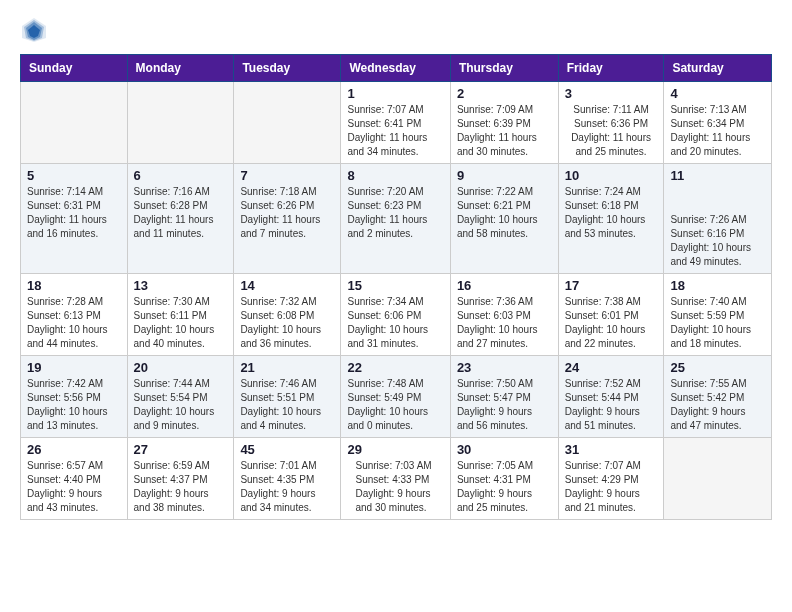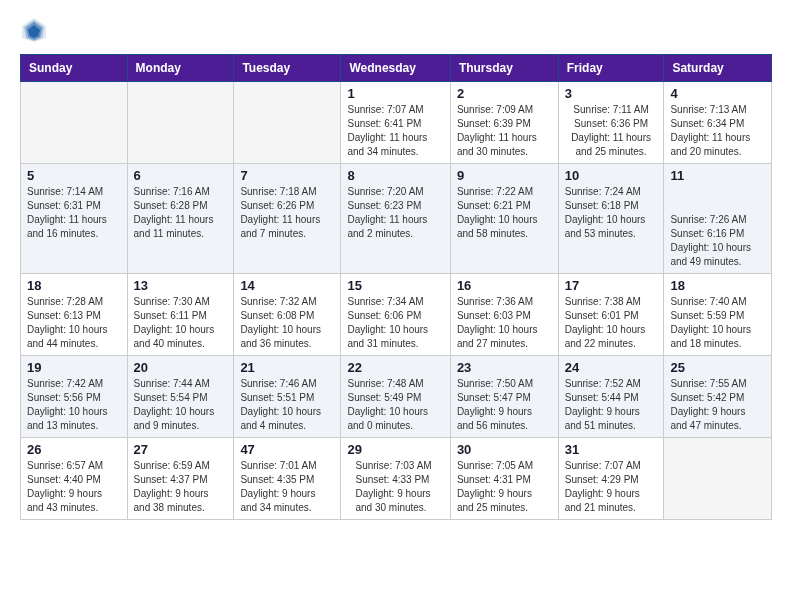--- a/index.html
+++ b/index.html
@@ -329,21 +329,21 @@
 and 43 minutes.</div>
           </td>
           <td>
             <span class="day-num">27</span>
             <div class="day-info" style="white-space: pre-line;">Sunrise: 6:59 AM
 Sunset: 4:37 PM
 Daylight: 9 hours
 and 38 minutes.</div>
           </td>
           <td>
-            <span class="day-num">47</span>
+            <span class="day-num">45</span>
             <div class="day-info" style="white-space: pre-line;">Sunrise: 7:01 AM
 Sunset: 4:35 PM
 Daylight: 9 hours
 and 34 minutes.</div>
           </td>
           <td>
             <span class="day-num">29</span>
             <div class="day-info" style="white-space: pre-line; margin-left: 8px;">Sunrise: 7:03 AM
 Sunset: 4:33 PM
 Daylight: 9 hours

